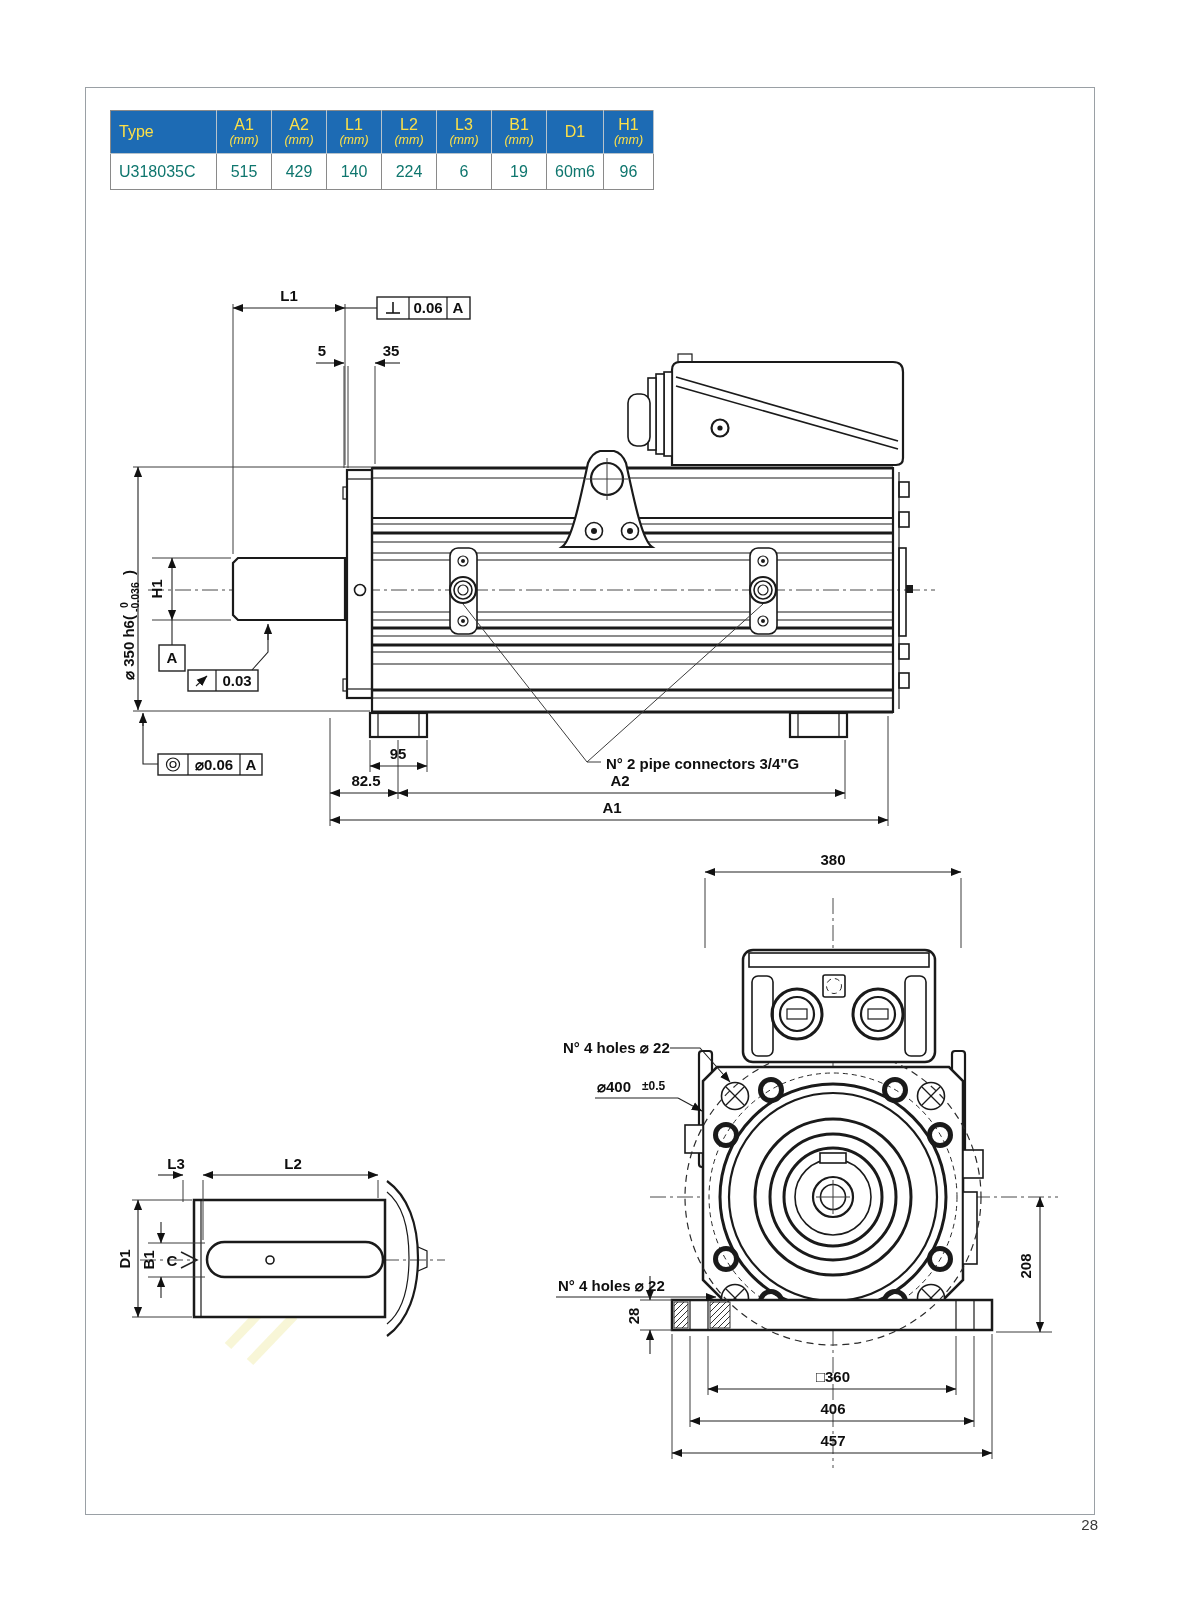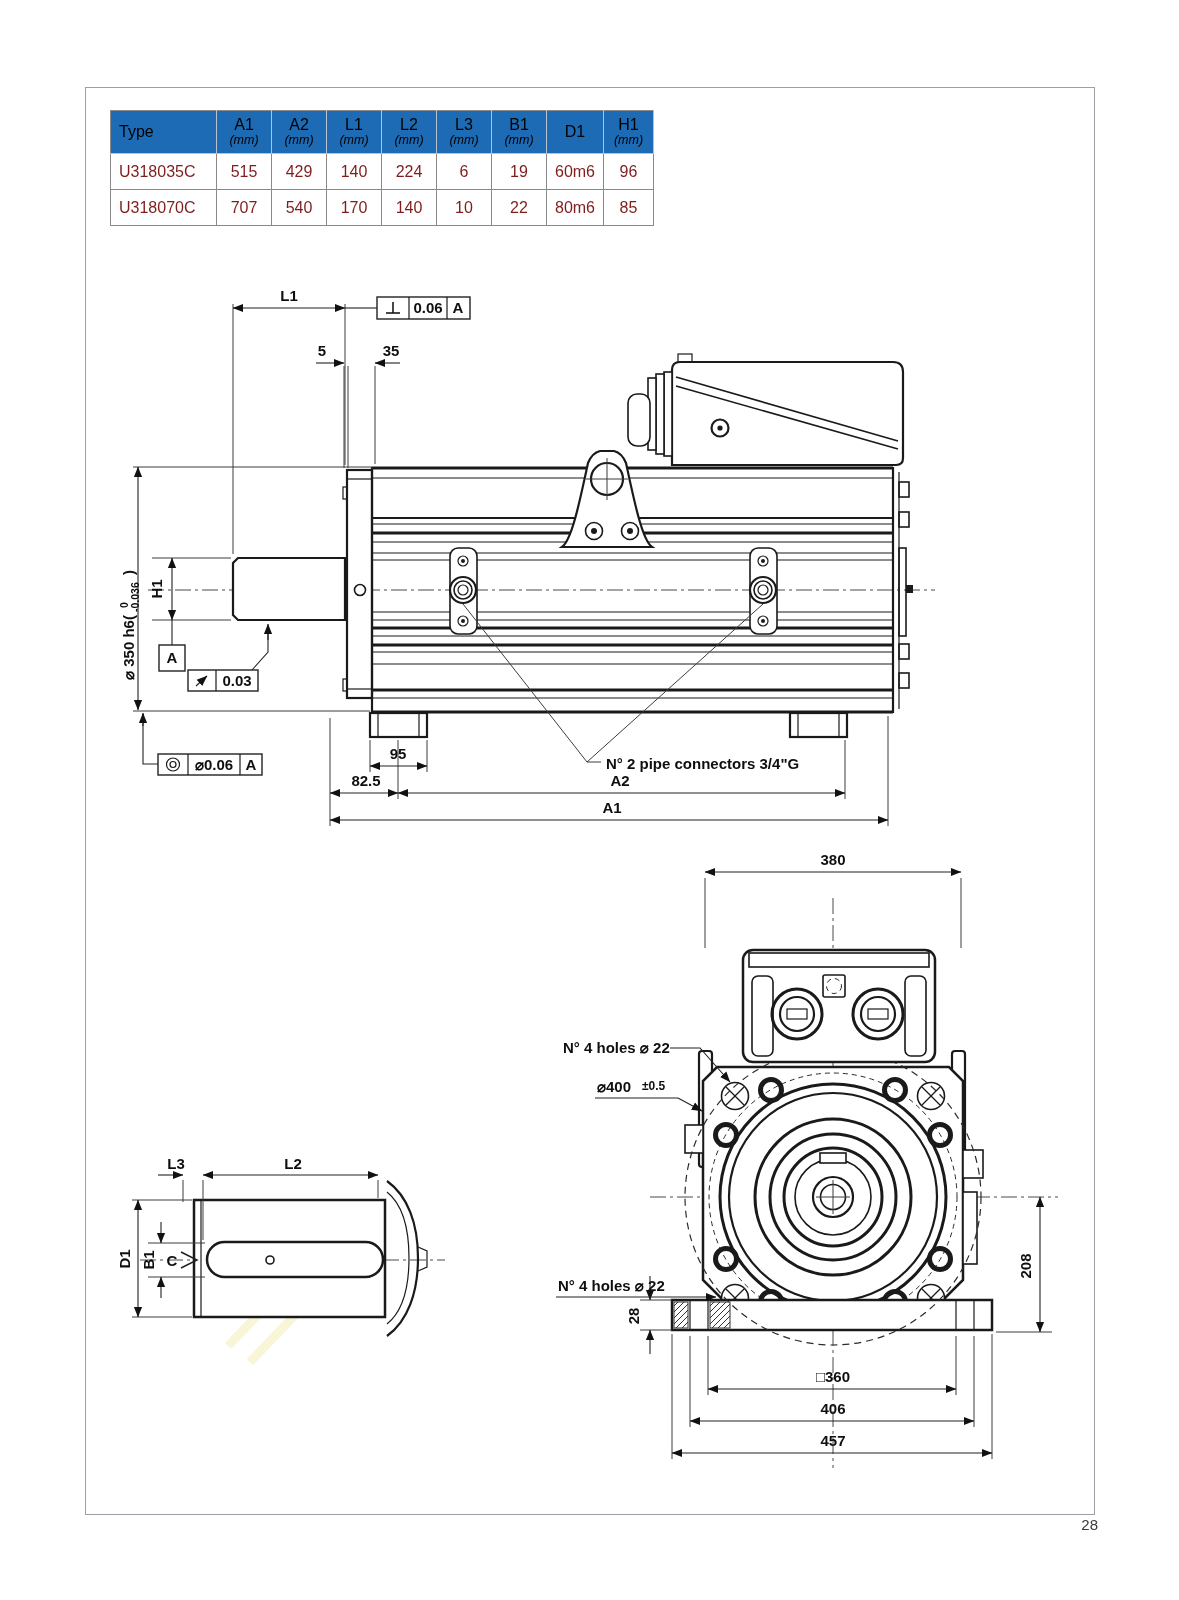--- a/index.html
+++ b/index.html
@@ -2,24 +2,24 @@
 <html><head>
 <meta charset="utf-8">
 <style>
   html,body{margin:0;padding:0;background:#fff;}
   body{width:1179px;height:1600px;position:relative;font-family:"Liberation Sans",sans-serif;}
   .frame{position:absolute;left:85px;top:87px;width:1008px;height:1426px;border:1px solid #9aa0a5;background:#fff;}
   .pageno{position:absolute;left:1010px;top:1516px;width:88px;text-align:right;font-size:15px;color:#3a3a3a;}
   svg.drawing{position:absolute;left:0;top:0;}
   
   table.spec{position:absolute;left:110px;top:110px;border-collapse:collapse;background:#fff;table-layout:fixed;}
-  table.spec th{background:#1d6bb4;color:#000000;font-weight:normal;font-size:16px;border:1px solid #b7c3cc;height:42px;padding:0;vertical-align:middle;}
+  table.spec th{background:#1d6bb4;color:#fde047;font-weight:normal;font-size:16px;border:1px solid #b7c3cc;height:42px;padding:0;vertical-align:middle;}
   table.spec th .u{font-size:12.5px;line-height:1.05;font-style:italic;}
   table.spec th.typeh{text-align:left;padding-left:8px;}
-  table.spec td{border:1px solid #8a8a8a;font-size:16px;color:#7f1d1d;text-align:center;height:35px;padding:0;}
+  table.spec td{border:1px solid #8a8a8a;font-size:16px;color:#0f766e;text-align:center;height:35px;padding:0;}
   table.spec td.typec{text-align:left;padding-left:8px;}
   table.spec tr th:first-child,table.spec tr td:first-child{border-left:1px solid #8a8a8a;}
   table.spec thead th{border-top:1px solid #8a8a8a;}
   
   .ln1{stroke:#1a1a1a;stroke-width:1.2;fill:none;}
   .ln15{stroke:#1a1a1a;stroke-width:1.6;fill:none;}
   .ln2{stroke:#1a1a1a;stroke-width:2.2;fill:none;}
   .ln3{stroke:#1a1a1a;stroke-width:3;fill:none;}
   .wh{fill:#fff;}
   .thin{stroke:#3d3d3d;stroke-width:1;fill:none;}
@@ -93,31 +93,20 @@
       <td class="typec">U318035C</td>
       <td>515</td>
       <td>429</td>
       <td>140</td>
       <td>224</td>
       <td>6</td>
       <td>19</td>
       <td>60m6</td>
       <td>96</td>
     </tr>
-    <tr>
-      <td class="typec">U318070C</td>
-      <td>707</td>
-      <td>540</td>
-      <td>170</td>
-      <td>140</td>
-      <td>10</td>
-      <td>22</td>
-      <td>80m6</td>
-      <td>85</td>
-    </tr>
   </tbody>
 </table>
 
 <svg class="drawing" width="1179" height="1600" viewBox="0 0 1179 1600">
   <defs>
     <marker id="arr" viewBox="0 0 10 10" refX="9.3" refY="5" markerWidth="10" markerHeight="10" orient="auto-start-reverse">
       <path d="M0,1.2 L9.6,5 L0,8.8 Z" fill="#111"></path>
     </marker>
     <pattern id="hatch" patternUnits="userSpaceOnUse" width="6" height="6">
       <path d="M0,6 L6,0" stroke="#333" stroke-width="1"></path>

